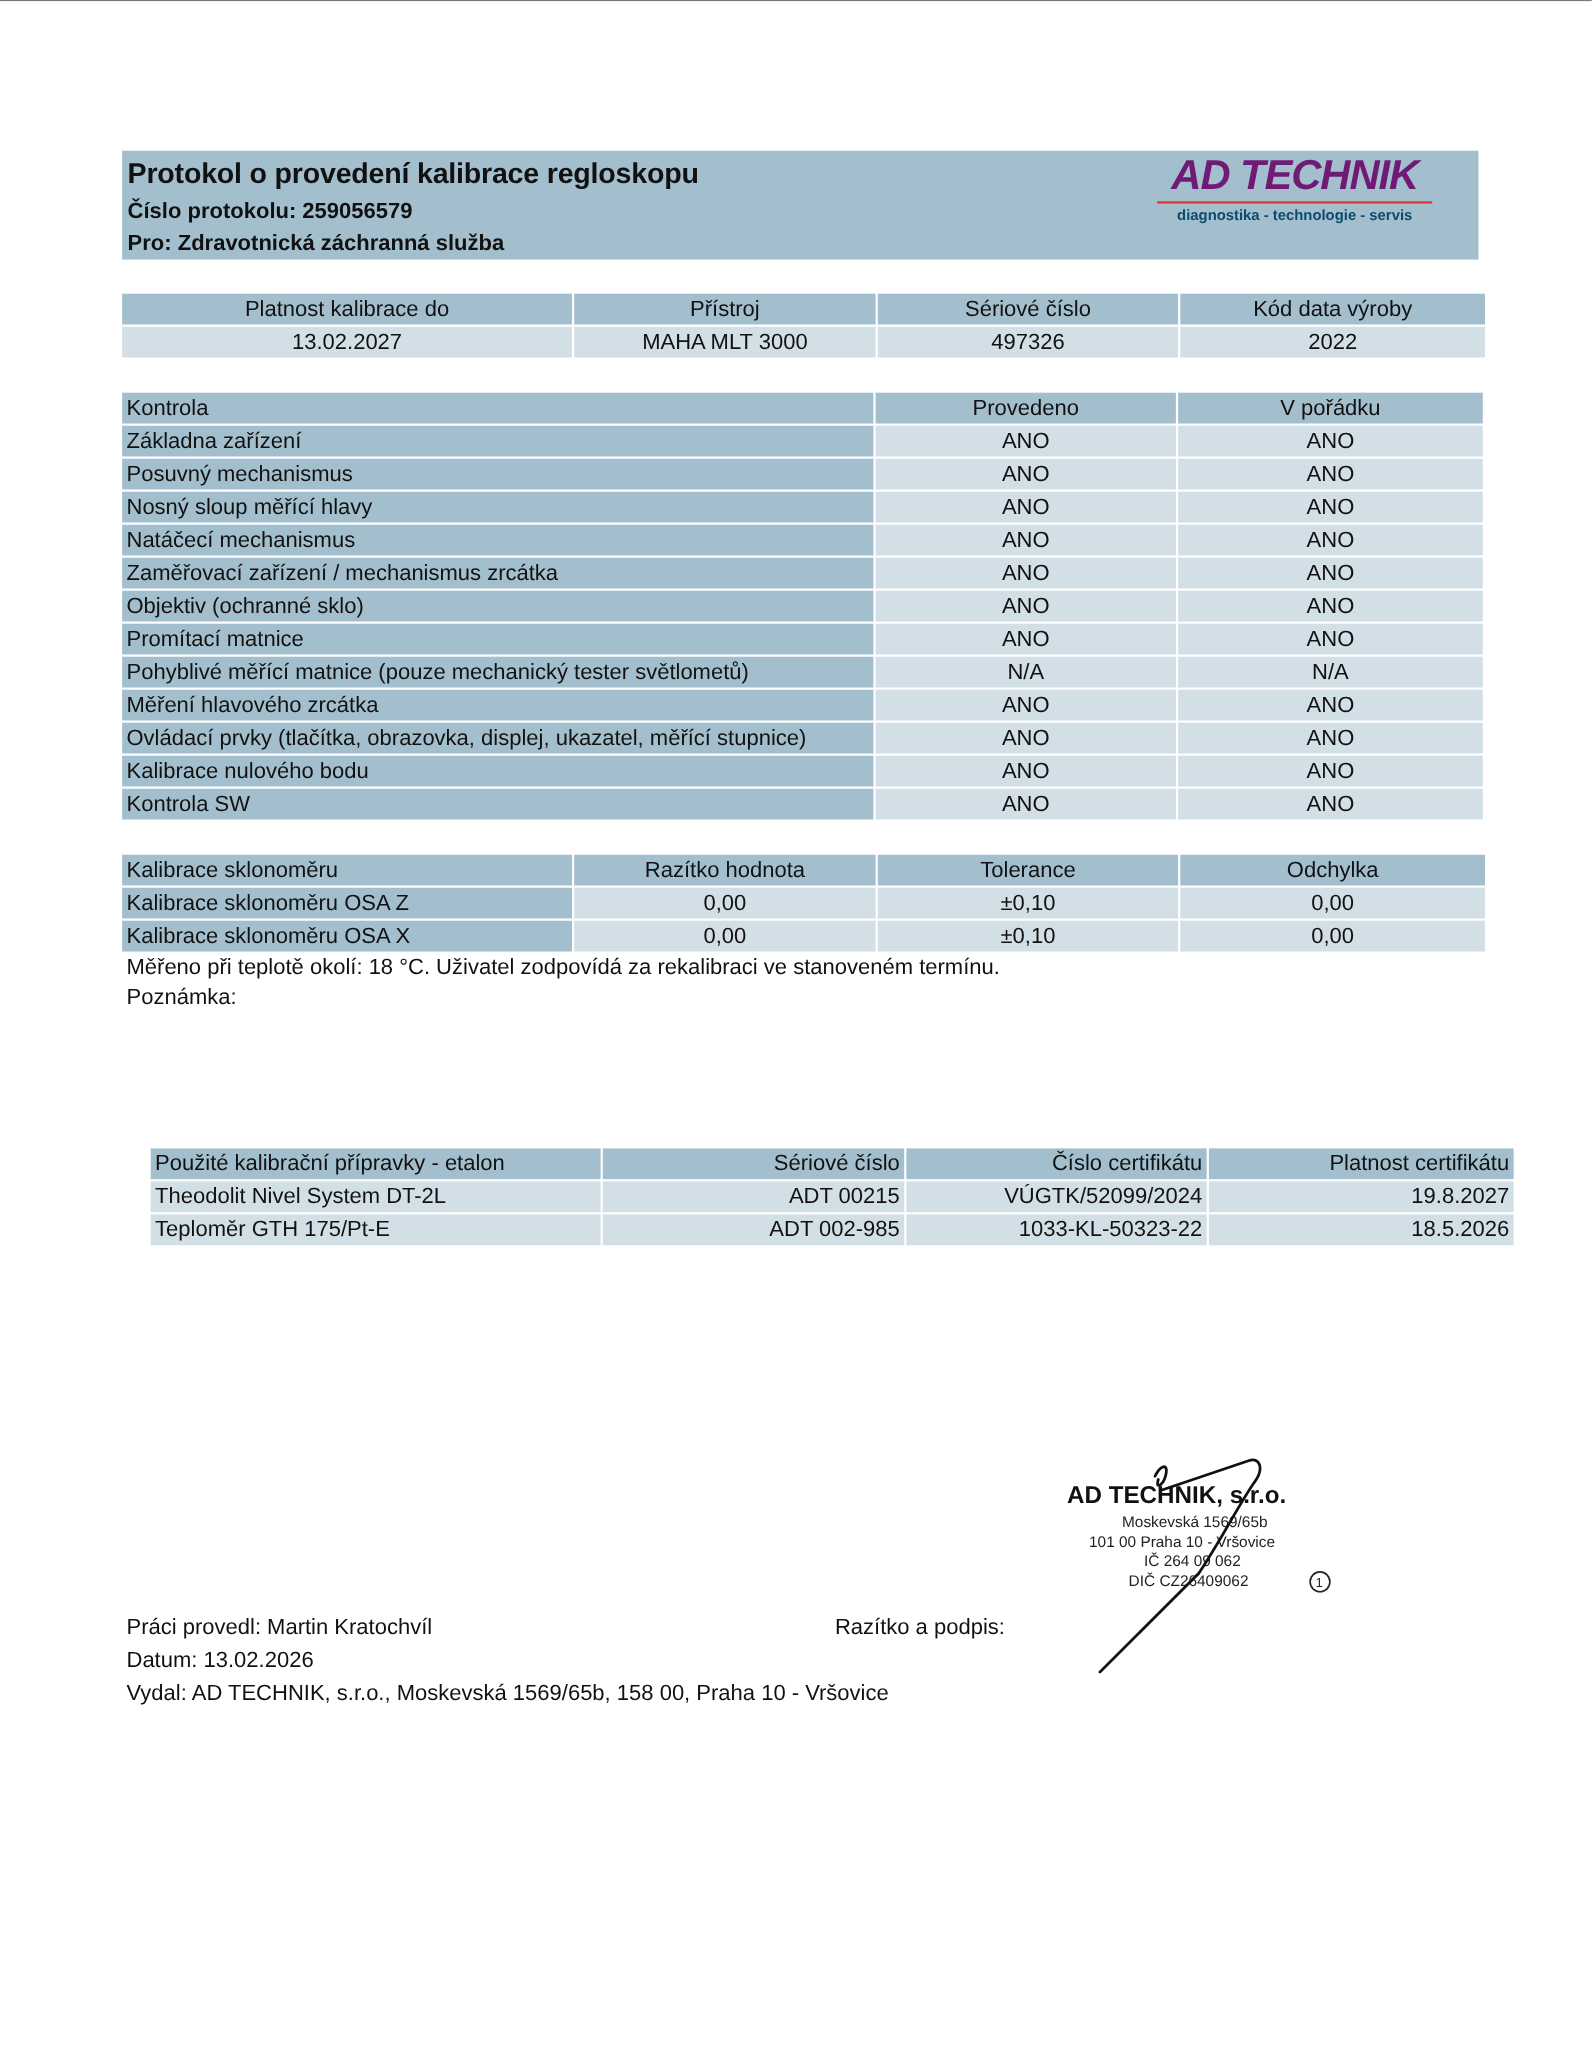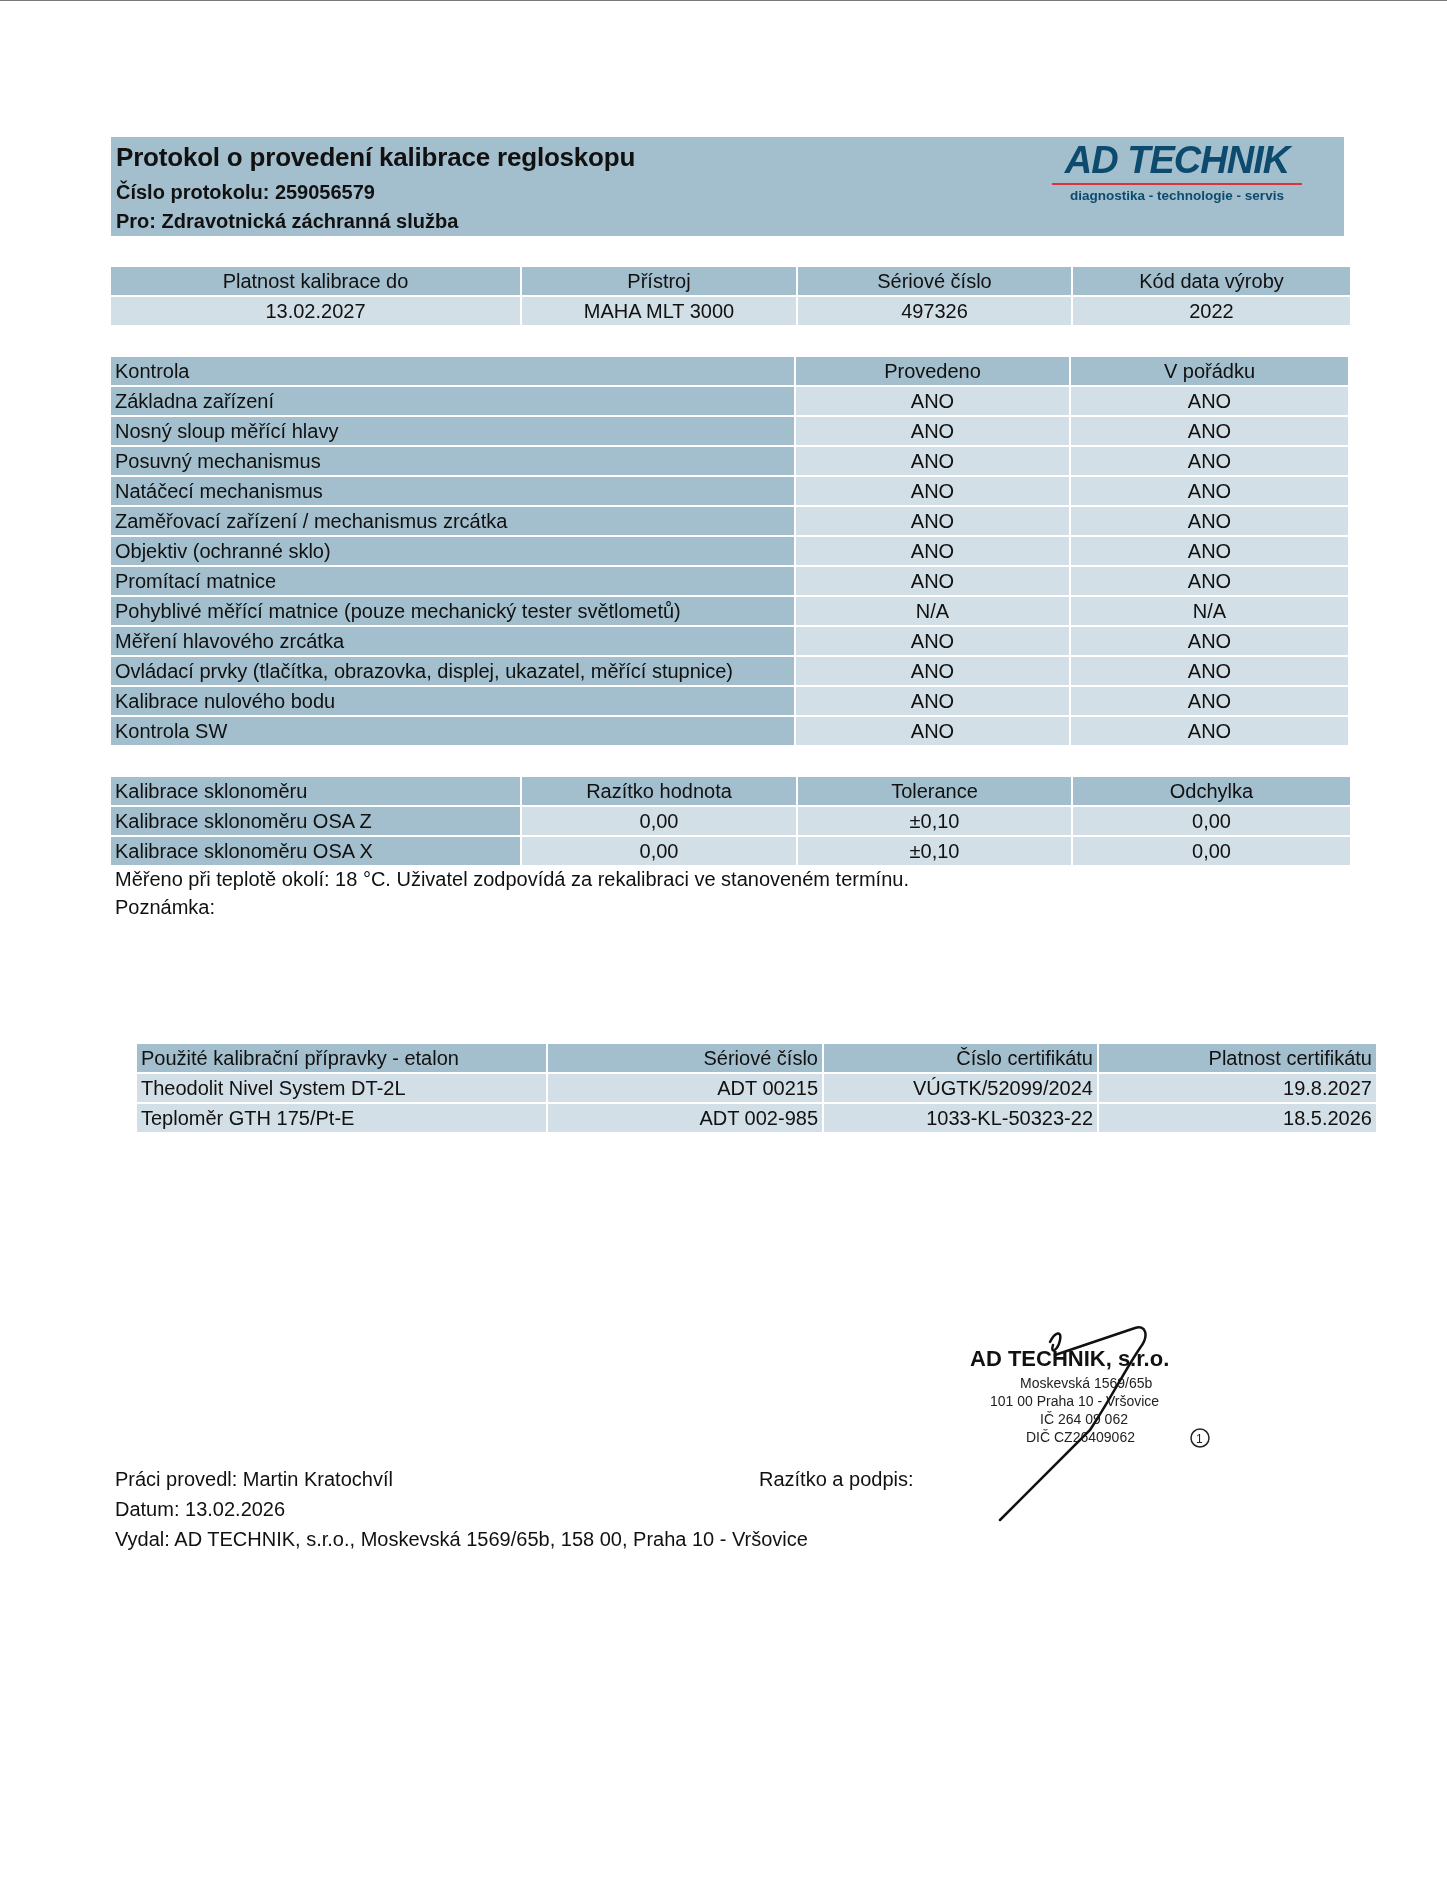--- a/index.html
+++ b/index.html
@@ -5,21 +5,21 @@
   * { box-sizing: border-box; margin: 0; padding: 0; }
   html, body { width: 1447px; height: 1878px; background: #ffffff; }
   body { position: relative; font-family: "Liberation Sans", sans-serif; color: #111; overflow: hidden; }
   .topline { position: absolute; left: 0; top: 0; width: 1447px; height: 1px; background: #7a7a7a; }
 
   .header { position: absolute; left: 111px; top: 137px; width: 1233px; height: 99px; background: #a3bfcd; }
   .header .title { position: absolute; left: 5px; top: 5px; font-size: 26px; font-weight: bold; letter-spacing: -0.2px; }
   .header .num { position: absolute; left: 5px; top: 44px; font-size: 20px; font-weight: bold; }
   .header .for { position: absolute; left: 5px; top: 73px; font-size: 20px; font-weight: bold; }
   .logo { position: absolute; right: 42px; top: 3px; width: 250px; text-align: center; }
-  .logo .brand { font-size: 38px; font-weight: bold; letter-spacing: -1px; font-style: italic; color: #0c4a6e; line-height: 40px; }
+  .logo .brand { font-size: 38px; font-weight: bold; letter-spacing: -1px; font-style: italic; color: #701a75; line-height: 40px; }
   .logo .rule { height: 2px; background: #d8343a; margin: 3px 0 3px 0; }
   .logo .tag { font-size: 13.5px; font-weight: bold; color: #0c4a6e; }
 
   table { position: absolute; left: 111px; width: 1233px; border-collapse: separate; border-spacing: 2px; margin-left: -2px; table-layout: fixed; }
   td, th { height: 28px; font-size: 20px; font-weight: normal; padding: 0 4px; white-space: nowrap; overflow: hidden; }
   .h { background: #a3bfcd; }
   .d { background: #d2dfe6; }
   .c { text-align: center; }
   .r { text-align: right; }
   .l { text-align: left; }
@@ -78,26 +78,26 @@
     <th class="h l">Kontrola</th>
     <th class="h c">Provedeno</th>
     <th class="h c">V pořádku</th>
   </tr>
   <tr>
         <td class="h l">Základna zařízení</td>
         <td class="d c">ANO</td>
         <td class="d c">ANO</td>
       </tr>
   <tr>
+        <td class="h l">Posuvný mechanismus</td>
+        <td class="d c">ANO</td>
+        <td class="d c">ANO</td>
+      </tr>
+  <tr>
         <td class="h l">Nosný sloup měřící hlavy</td>
-        <td class="d c">ANO</td>
-        <td class="d c">ANO</td>
-      </tr>
-  <tr>
-        <td class="h l">Posuvný mechanismus</td>
         <td class="d c">ANO</td>
         <td class="d c">ANO</td>
       </tr>
   <tr>
         <td class="h l">Natáčecí mechanismus</td>
         <td class="d c">ANO</td>
         <td class="d c">ANO</td>
       </tr>
   <tr>
         <td class="h l">Zaměřovací zařízení / mechanismus zrcátka</td>

